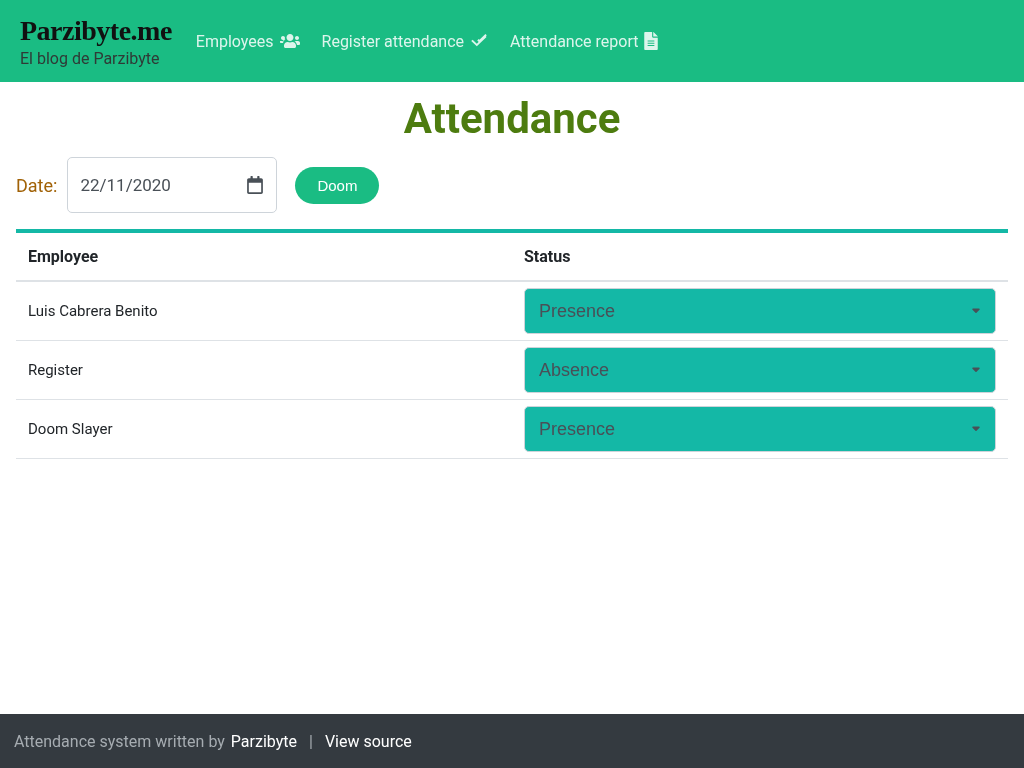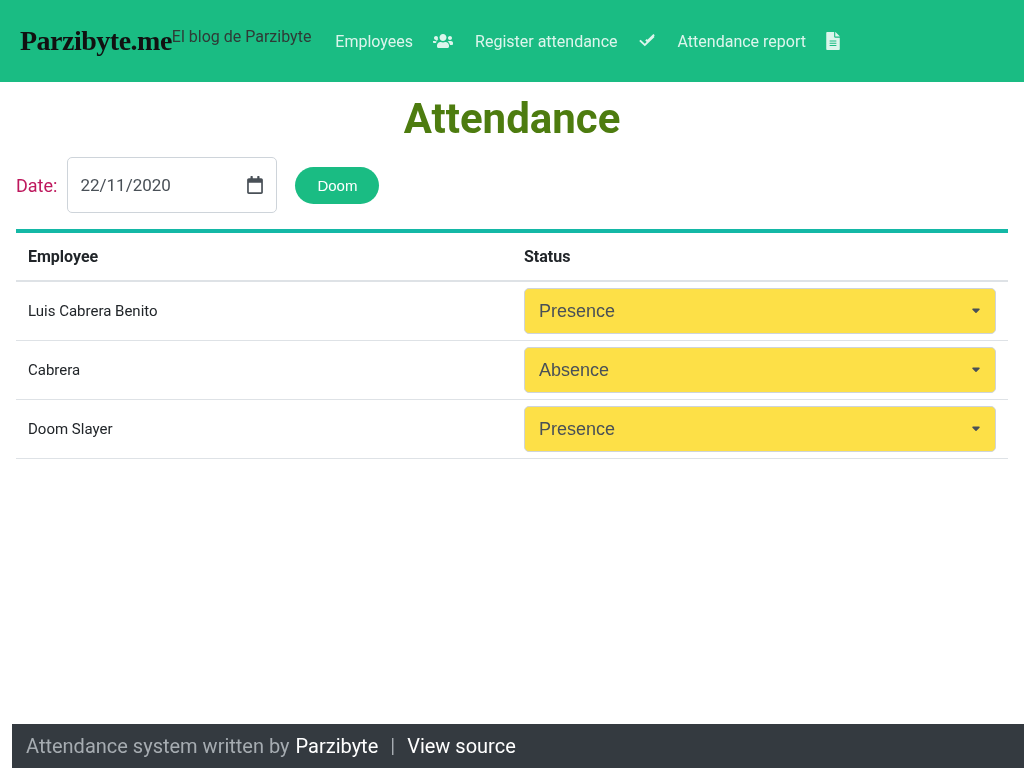--- a/index.html
+++ b/index.html
@@ -14,40 +14,40 @@
     color: #212529;
   }
   .navbar {
     background: #1abc83;
     height: 82px;
     display: flex;
     align-items: center;
     padding: 0 20px;
     gap: 24px;
   }
-  .brand { display: flex; flex-direction: row; }
+  .brand { display: flex; flex-direction: column; }
   .brand-title {
     font-family: Georgia, "Times New Roman", serif;
     font-weight: 800;
     font-size: 28px;
     color: #111;
     letter-spacing: -0.5px;
   }
   .brand-sub {
     font-size: 16px;
     color: #2f3a36;
     margin-top: 2px;
   }
   .nav-links { display: flex; gap: 22px; align-items: center; }
   .nav-link {
     color: rgba(255,255,255,0.85);
     font-size: 16px;
     display: flex;
     align-items: center;
-    gap: 20px;
+    gap: 6px;
     cursor: pointer;
   }
   .icon { display: inline-flex; }
   .container {
     flex: 1;
     padding: 0 16px;
   }
   .page-title {
     font-size: 42px;
     font-weight: 700;
@@ -55,21 +55,21 @@
     color: #4d7c0f;
     margin-top: 12px;
     margin-bottom: 14px;
   }
   .form-row {
     display: flex;
     align-items: center;
     gap: 10px;
     margin-bottom: 16px;
   }
-  .form-label { font-size: 18px; color: #be185d; }
+  .form-label { font-size: 18px; color: #a16207; }
   .date-input {
     width: 210px;
     height: 56px;
     border: 1px solid #ced4da;
     border-radius: 5px;
     padding: 6px 12px;
     font-size: 17px;
     color: #495057;
     background: #fff;
     display: flex;
@@ -102,44 +102,43 @@
     vertical-align: middle;
   }
   .col-emp { width: 50%; }
   .col-status { width: 50%; }
   .select-wrap { position: relative; }
   .status-select {
     width: 100%;
     height: 46px;
     border: 1px solid #ced4da;
     border-radius: 5px;
-    background: #fde047;
+    background: #14b8a6;
     font-size: 18px;
     color: #495057;
     padding: 8px 14px;
     appearance: none;
   }
   .select-caret {
     position: absolute;
     right: 14px;
     top: 50%;
     transform: translateY(-50%);
     pointer-events: none;
     color: #495057;
   }
   .footer {
     background: #343a40;
     color: #a6acb1;
-    height: 44px;
+    height: 54px;
     display: flex;
     align-items: center;
     padding: 0 14px;
-    font-size: 20px;
+    font-size: 16px;
     gap: 6px;
-    margin-left: 12px;
   }
   .footer .white { color: #fff; }
   .footer .sep { margin: 0 6px; color: #a6acb1; }
 </style>
 </head>
 <body>
 
 <div class="navbar">
   <div class="brand">
     <span class="brand-title">Parzibyte.me</span>
@@ -199,21 +198,21 @@
     <tbody id="tbody">
         <tr>
           <td>Luis Cabrera Benito</td>
           <td>
             <div class="select-wrap"><select class="status-select"><option>Presence</option><option>Absence</option></select><span class="select-caret"><svg width="12" height="12" viewBox="0 0 320 512" fill="#495057">
                   <path d="M31 192h258c28 0 42 34 22 54L182 375c-12 12-32 12-45 0L9 246c-20-20-6-54 22-54z"></path>
                 </svg></span></div>
           </td>
         </tr>
         <tr>
-          <td>Cabrera</td>
+          <td>Register</td>
           <td>
             <div class="select-wrap"><select class="status-select"><option>Presence</option><option selected="">Absence</option></select><span class="select-caret"><svg width="12" height="12" viewBox="0 0 320 512" fill="#495057">
                   <path d="M31 192h258c28 0 42 34 22 54L182 375c-12 12-32 12-45 0L9 246c-20-20-6-54 22-54z"></path>
                 </svg></span></div>
           </td>
         </tr>
         <tr>
           <td>Doom Slayer</td>
           <td>
             <div class="select-wrap"><select class="status-select"><option>Presence</option><option>Absence</option></select><span class="select-caret"><svg width="12" height="12" viewBox="0 0 320 512" fill="#495057">

